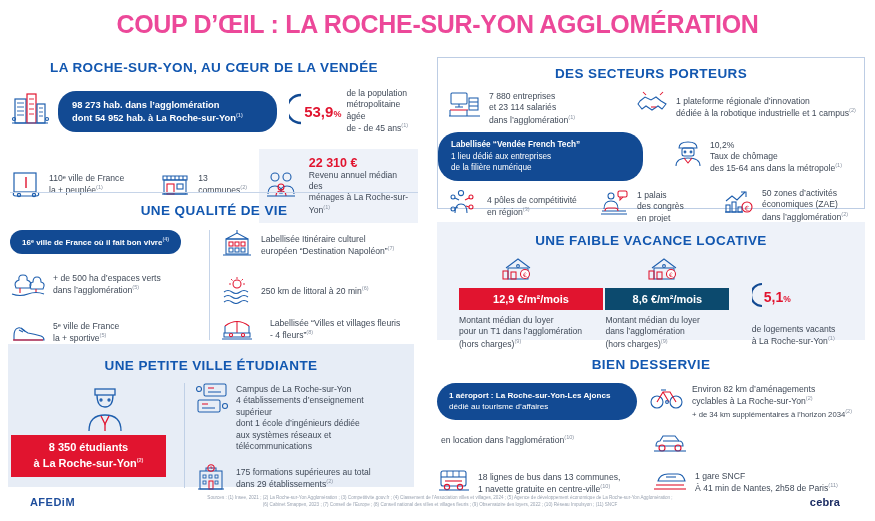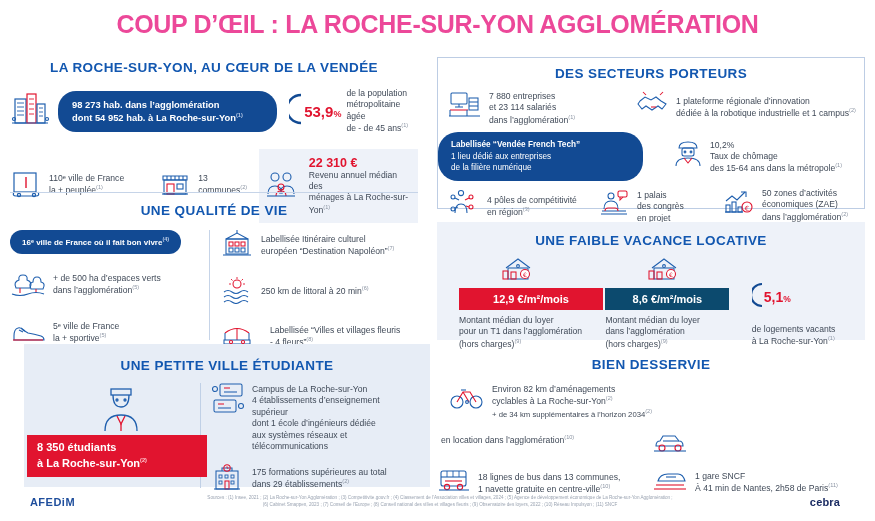--- a/index.html
+++ b/index.html
@@ -288,21 +288,21 @@
                 <path d="M4 21 q4-3 8 0 q4 3 8 0 q4-3 8 0"></path>
                 <path d="M4 26 q4-3 8 0 q4 3 8 0 q4-3 8 0"></path>
               </g>
             </svg>
           </span>
           <div class="txt" style="padding-top:9px;">
             <div><span>250 km de littoral à 20 min</span><sup>(6)</sup></div>
           </div>
         </div>
 
-        <div class="row" style="margin-top:12px;gap:16px;">
+        <div class="row" style="margin-top:5px;gap:16px;">
           <span class="ico">
             <svg width="34" height="28" viewBox="0 0 34 28">
               <g fill="none" stroke="#1f5fae" stroke-width="1.05">
                 <path d="M5 13 q12-9 24 0" stroke="#e1142f"></path>
                 <line x1="5" y1="13" x2="5" y2="20"></line>
                   <line x1="29" y1="13" x2="29" y2="20"></line>
                 <line x1="17" y1="8" x2="17" y2="20" stroke="#e1142f"></line>
                 <rect x="4" y="20" width="26" height="4"></rect>
                 <circle cx="11" cy="22" r="1.6" stroke="#e1142f"></circle>
                 <circle cx="23" cy="22" r="1.6" stroke="#e1142f"></circle>
@@ -312,40 +312,40 @@
           </span>
           <div class="txt" style="padding-top:5px;">
             <div>Labellisée “Villes et villages fleuris</div>
             <div><span>- 4 fleurs”</span><sup>(8)</sup></div>
           </div>
         </div>
       </div>
     </div>
   </div>
 
-  <div class="panel-light" style="position:absolute;left:24px;top:344px;width:406px;height:143px;">
+  <div class="panel-light" style="position:absolute;left:8px;top:344px;width:406px;height:143px;">
     <div class="sec-head" style="margin-top:14px;">UNE PETITE VILLE ÉTUDIANTE</div>
 
     <div style="display:flex;margin-top:10px;">
 
       <div style="width:176px;position:relative;height:100px;">
         <div style="position:absolute;left:75px;top:2px;">
           <svg width="44" height="56" viewBox="0 0 44 56">
             <g fill="none" stroke="#1f5fae" stroke-width="1.3">
               <rect x="12" y="4" width="20" height="6"></rect>
               <path d="M14 10 q0 12 8 12 q8 0 8-12"></path>
               <circle cx="18" cy="15" r="1"></circle>
                 <circle cx="26" cy="15" r="1"></circle>
               <path d="M6 46 q0-16 16-16 q16 0 16 16"></path>
               <path d="M18 31 l4 8 l4-8" stroke="#e1142f"></path>
               <line x1="22" y1="39" x2="22" y2="46" stroke="#e1142f"></line>
             </g>
           </svg>
         </div>
-        <div class="badge-red" style="position:absolute;left:3px;top:52px;width:180px;line-height:1.45;">
+        <div class="badge-red" style="position:absolute;left:3px;top:52px;width:155px;text-align:center;line-height:1.45;">
           <div>8 350 étudiants</div>
           <div><span>à La Roche-sur-Yon</span><sup style="color:#ffc9d2">(2)</sup></div>
         </div>
       </div>
 
       <div class="divider-v" style="height:105px;margin:0 10px 0 0;background:#c0d0e6;"></div>
 
       <div style="width:205px;">
         <div class="row">
           <span class="ico">
@@ -608,20 +608,24 @@
           <div><span>à La Roche-sur-Yon</span><sup>(1)</sup></div>
         </div>
       </div>
     </div>
   </div>
 
   <div style="position:absolute;left:437px;top:350px;width:428px;height:140px;">
     <div class="sec-head" style="margin-top:7px;">BIEN DESSERVIE</div>
 
     <div style="display:flex;align-items:flex-start;margin-top:11px;">
+      <div class="pill-blue" style="font-size:8.1px;width:200px;border-radius:20px;padding:7px 12px;">
+        <div>1 aéroport : La Roche-sur-Yon-Les Ajoncs</div>
+        <div style="font-weight:normal;">dédié au tourisme d’affaires</div>
+      </div>
 
       <div class="row" style="margin-left:12px;width:215px;">
         <span class="ico">
           <svg width="36" height="28" viewBox="0 0 36 28">
             <g fill="none" stroke="#1f5fae" stroke-width="1.1">
               <circle cx="8" cy="19" r="6"></circle>
                 <circle cx="27" cy="19" r="6"></circle>
               <path d="M8 19 l6-10 h7 l6 10" stroke="#e1142f"></path>
               <line x1="14" y1="9" x2="20" y2="19" stroke="#e1142f"></line>
               <line x1="12" y1="7" x2="17" y2="7"></line>

